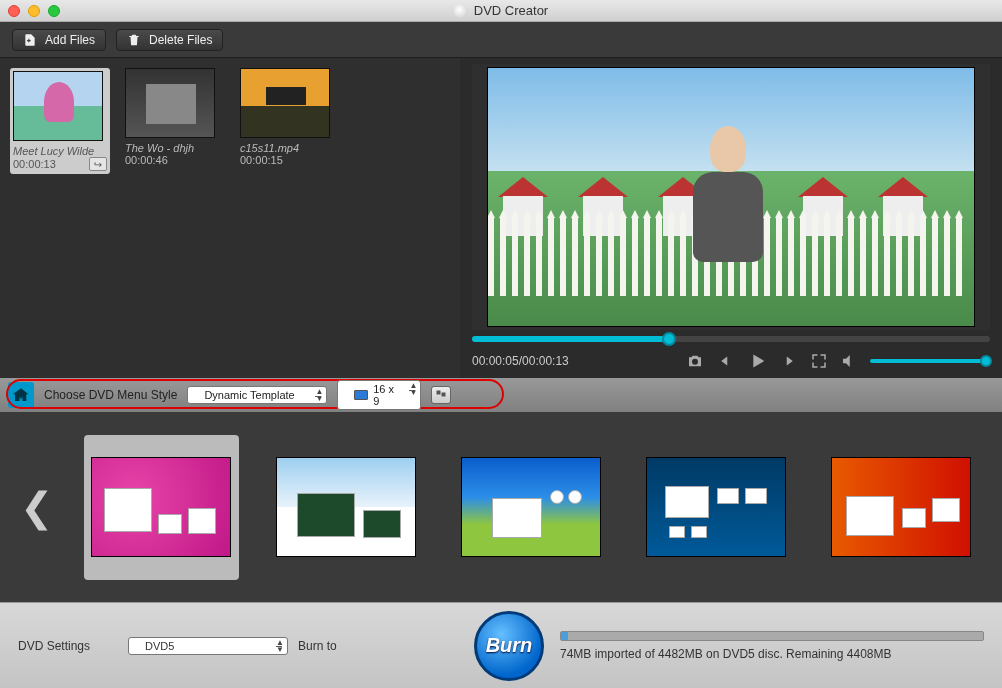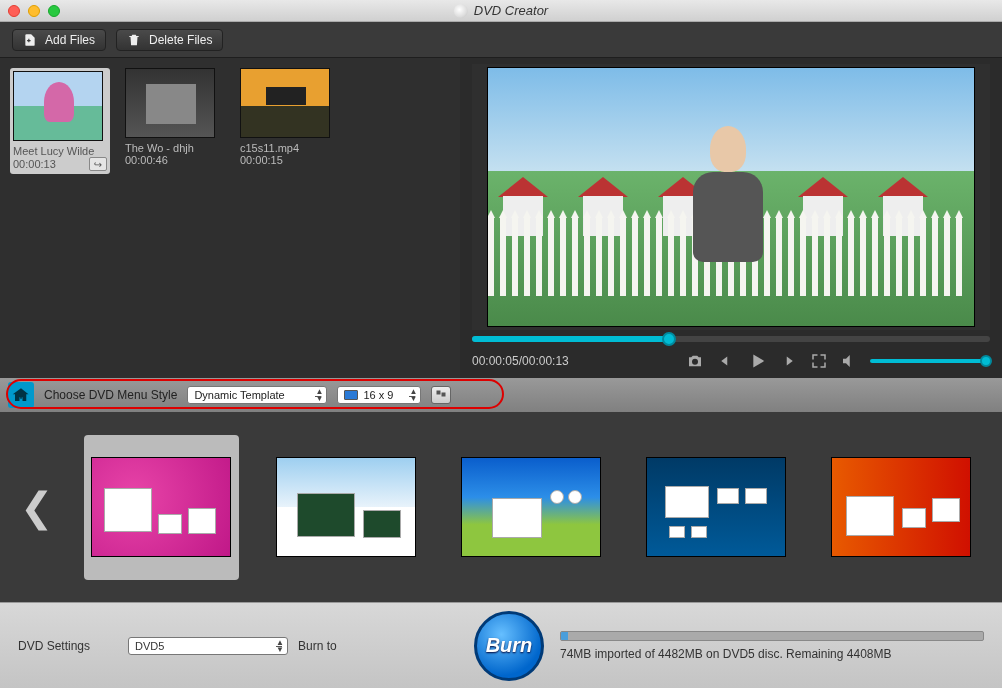--- a/index.html
+++ b/index.html
@@ -3,31 +3,31 @@
 <meta charset="utf-8">
 <style>
 * { margin: 0; padding: 0; box-sizing: border-box; font-family: -apple-system, "Lucida Grande", Arial, sans-serif; }
 body { background: #555; width: 1002px; height: 688px; overflow: hidden; user-select: none; }
 .titlebar { height: 22px; background: linear-gradient(#e8e8e8,#d0d0d0); border-bottom: 1px solid #aaa; display: flex; align-items: center; position: relative; }
 .traffic { display: flex; gap: 8px; margin-left: 8px; }
 .tl { width: 12px; height: 12px; border-radius: 50%; }
 .tl.red { background: #ff5f57; border: 1px solid #e33e32; }
 .tl.yellow { background: #ffbd2e; border: 1px solid #e09e00; }
 .tl.green { background: #28c940; border: 1px solid #17a72c; }
-.titlebar .title { position: absolute; left: 50%; transform: translateX(-50%); display: flex; align-items: center; gap: 6px; font-size: 13px; color: #333; font-style: italic; }
+.titlebar .title { position: absolute; left: 50%; transform: translateX(-50%); display: flex; align-items: center; gap: 6px; font-size: 13px; color: #333; }
 .titlebar .appicon { width: 14px; height: 14px; border-radius: 50%; background: radial-gradient(circle at 40% 40%, #fff, #ddd 60%, #bbb); }
 .toolbar { height: 36px; background: #3a3a3a; display: flex; align-items: center; gap: 10px; padding: 0 12px; border-bottom: 1px solid #1e1e1e; }
 .btn { background: linear-gradient(#4a4a4a,#333); border: 1px solid #222; color: #eee; border-radius: 4px; padding: 3px 10px; font-size: 12px; display: inline-flex; align-items: center; gap: 8px; cursor: pointer; }
 .btn svg { width: 14px; height: 14px; fill: #eee; }
 .upper { display: flex; height: 320px; background: #2b2b2b; }
 .filepane { width: 460px; padding: 10px; display: flex; gap: 15px; align-items: flex-start; background: #2f2f2f; }
 .fileitem { width: 100px; text-align: left; color: #bbb; font-size: 11px; }
 .fileitem .thumb { width: 90px; height: 70px; background: #777; border: 1px solid #111; margin-bottom: 4px; position: relative; overflow: hidden; }
 .fileitem.selected { background: #ccc; color: #555; padding: 3px; border-radius: 3px; }
-.fileitem .fname { white-space: nowrap; overflow: hidden; text-overflow: ellipsis; }
+.fileitem .fname { white-space: nowrap; overflow: hidden; text-overflow: ellipsis; font-style: italic; }
 .fileitem .dur { display: flex; align-items: center; justify-content: space-between; }
 .fileitem .exbtn { width: 18px; height: 14px; border: 1px solid #888; border-radius: 2px; display: inline-flex; align-items: center; justify-content: center; font-size: 10px; color: #555; background: #e5e5e5; }
 .preview { flex: 1; background: #2b2b2b; padding: 6px 12px; display: flex; flex-direction: column; }
 .videoarea { flex: 1; background: #2f2f2f; display: flex; align-items: center; justify-content: center; }
 .videoframe { width: 488px; height: 260px; background: linear-gradient(#7ebce8,#c4e0f0 40%,#6bb36b 40%,#4a8a4a); position: relative; overflow: hidden; border: 1px solid #000; }
 .fence { position: absolute; bottom: 30px; left: 0; right: 0; height: 90px; display: flex; align-items: flex-end; }
 .picket { width: 6px; height: 80px; background: #f5f5f0; margin-right: 6px; position: relative; }
 .picket::before { content:''; position:absolute; top:-6px; left:-1px; border-left:4px solid transparent; border-right:4px solid transparent; border-bottom:8px solid #f5f5f0; }
 .house { position: absolute; bottom: 90px; width: 50px; }
 .roof { width: 0; height: 0; border-left: 25px solid transparent; border-right: 25px solid transparent; border-bottom: 20px solid #b33; margin-bottom: -1px; }
@@ -41,21 +41,21 @@
 .seekbar .knob { position: absolute; top: -4px; width: 14px; height: 14px; background: #00bcd4; border: 2px solid #008a9e; border-radius: 50%; transform: translateX(-50%); }
 .ctrlrow { display: flex; align-items: center; gap: 12px; color: #ccc; font-size: 12px; }
 .ctrlrow .time { margin-right: auto; }
 .ctrlrow .ic { width: 18px; height: 18px; fill: #aaa; cursor: pointer; }
 .volbar { width: 120px; height: 4px; background: #00bcd4; border-radius: 2px; position: relative; }
 .volbar .vk { position: absolute; right: -2px; top: -4px; width: 12px; height: 12px; background: #00bcd4; border: 2px solid #008a9e; border-radius: 50%; }
 .menubar { height: 34px; background: linear-gradient(#999,#808080); display: flex; align-items: center; gap: 10px; padding: 0 8px; font-size: 12px; color: #222; position: relative; }
 .ringhl { position: absolute; left: 6px; top: 1px; height: 30px; width: 498px; border: 2px solid #d00; border-radius: 16px; pointer-events: none; }
 .homebtn { width: 26px; height: 26px; background: #0099cc; display: flex; align-items: center; justify-content: center; border-radius: 3px; color: #003344; font-weight: bold; }
 .homebtn svg { width: 18px; height: 18px; fill: #003344; }
-.sel { background: #fff; border: 1px solid #777; border-radius: 3px; padding: 2px 18px 2px 6px; font-size: 11px; position: relative; display: inline-flex; align-items: center; gap: 5px; min-height: 18px; }
+.sel { background: #fff; border: 1px solid #777; border-radius: 3px; padding: 2px 18px 2px 16px; font-size: 11px; position: relative; display: inline-flex; align-items: center; gap: 5px; min-height: 18px; }
 .sel::after { content: ''; position: absolute; right: 4px; top: 3px; width: 8px; height: 12px; background: linear-gradient(#555,#555) center/6px 1px no-repeat; }
 .sel .arws { position: absolute; right: 3px; top: 1px; font-size: 8px; line-height: 7px; color: #444; }
 .sel .moni { width: 14px; height: 10px; background: #2a7ad6; border: 1px solid #555; border-radius: 1px; }
 .sqbtn { width: 20px; height: 18px; border: 1px solid #666; border-radius: 3px; background: linear-gradient(#eee,#ccc); display: flex; align-items: center; justify-content: center; }
 .templates { height: 190px; background: #3a3a3a; display: flex; align-items: center; padding: 0 20px; gap: 30px; }
 .navarr { font-size: 40px; color: #ccc; cursor: pointer; font-family: Arial; }
 .tplrow { flex: 1; display: flex; gap: 30px; align-items: center; }
 .tpl { width: 155px; height: 145px; display: flex; align-items: center; justify-content: center; cursor: pointer; }
 .tpl.selected { background: #bbb; border-radius: 4px; }
 .tplimg { width: 140px; height: 100px; border: 1px solid #000; position: relative; overflow: hidden; }

